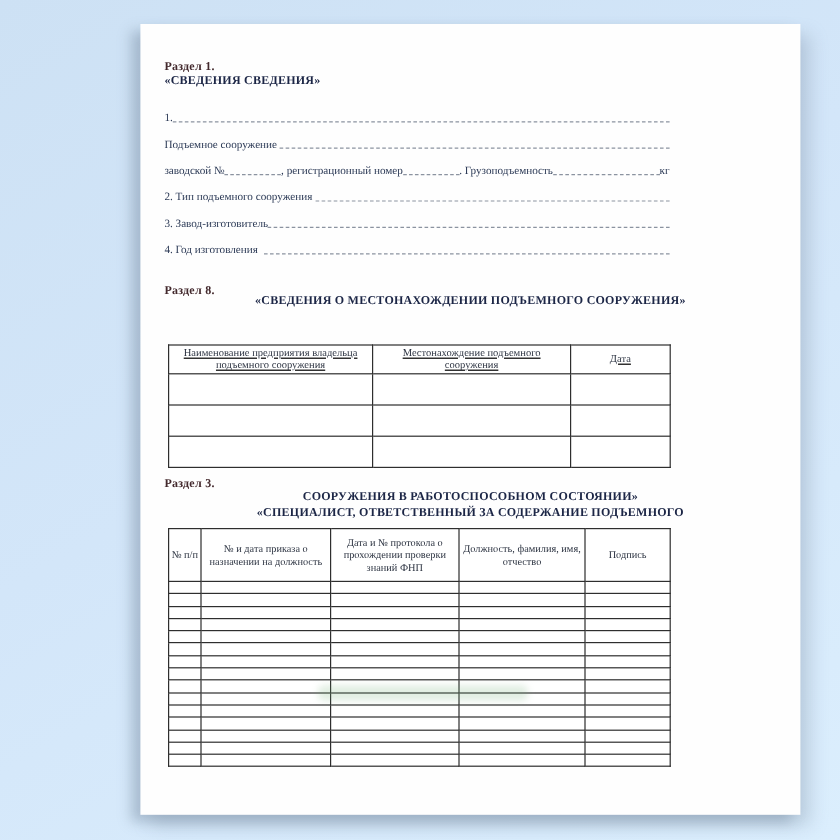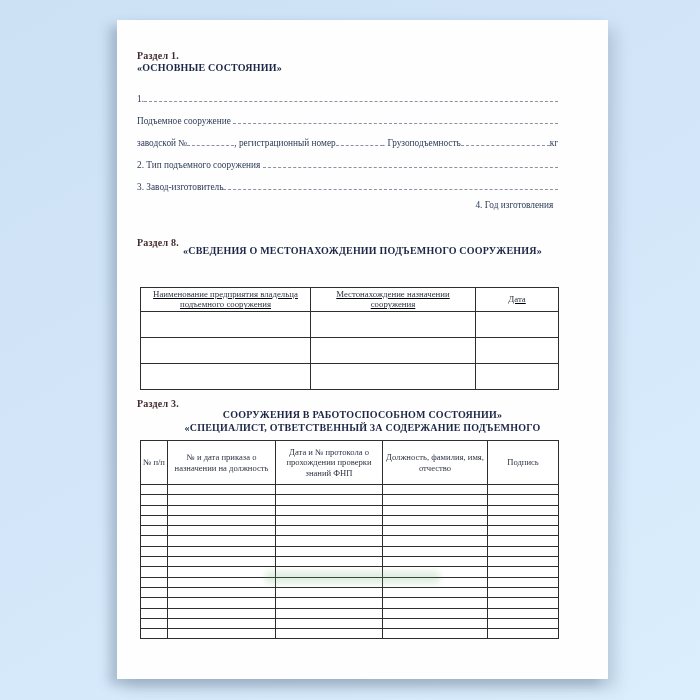--- a/index.html
+++ b/index.html
@@ -4,21 +4,21 @@
 <style>
   * { margin:0; padding:0; box-sizing:border-box; }
   html,body { width:700px; height:700px; }
   body {
     font-family: "Liberation Serif", "DejaVu Serif", serif;
     background: linear-gradient(150deg, #cde1f4 0%, #d3e6f9 45%, #dbeefd 100%);
     position: relative;
     overflow: hidden;
   }
   .page {
-    position:absolute; left:117px; top:20px; width:491px; height:659px;
+    position:absolute; left:117px; top:20px; width:550px; height:659px;
     background:#fefefe;
     box-shadow:-8px 6px 10px rgba(120,140,162,.45), 8px 9px 14px rgba(120,140,162,.32);
   }
   .abs { position:absolute; }
   .sec-label { font-weight:bold; font-size:10px; color:#43292d; letter-spacing:.2px; }
   .sec-title { font-weight:bold; font-size:10px; color:#1c2646; text-align:center; width:100%; letter-spacing:.2px; }
   .fieldline {
     display:flex; align-items:flex-end;
     left:20px; width:421px; height:14px;
     font-size:9.3px; color:#2c3a56; white-space:pre;
@@ -42,21 +42,21 @@
     left:148px; top:551px; width:175px; height:13px;
     background:rgba(106,168,110,.20); filter:blur(3px); border-radius:5px;
   }
 </style>
 </head>
 <body>
 
 <div class="page">
 
   <div class="abs sec-label" style="left:20px; top:30px;">Раздел 1.</div>
-  <div class="abs sec-label" style="left:20px; top:42px; color:#1c2646;">«ОСНОВНЫЕ СОСТОЯНИИ»</div>
+  <div class="abs sec-label" style="left:20px; top:42px; color:#1c2646;">«СВЕДЕНИЯ СВЕДЕНИЯ»</div>
 
   <div class="abs fieldline" style="top:70px;">
     <span>1.</span>
     <span class="fill"></span>
   </div>
 
   <div class="abs fieldline" style="top:92px;">
     <span>Подъемное сооружение </span>
     <span class="fill"></span>
   </div>
@@ -74,38 +74,38 @@
   <div class="abs fieldline" style="top:136px;">
     <span>2. Тип подъемного сооружения </span>
     <span class="fill"></span>
   </div>
 
   <div class="abs fieldline" style="top:158px;align-items:flex-end;">
     <span>3. Завод-изготовитель</span>
     <span class="fill"></span>
   </div>
 
-  <div class="abs fieldline" style="top:180px;flex-direction:column;">
+  <div class="abs fieldline" style="top:180px;">
     <span>4. Год изготовления  </span>
     <span class="fill"></span>
   </div>
 
   <div class="abs sec-label" style="left:20px; top:217px;">Раздел 8.</div>
   <div class="abs sec-title" style="left:0; top:225px;">«СВЕДЕНИЯ О МЕСТОНАХОЖДЕНИИ ПОДЪЕМНОГО СООРУЖЕНИЯ»</div>
 
   <table class="abs t2">
     <colgroup>
       <col style="width:170px">
         <col style="width:165px">
         <col style="width:83px">
     </colgroup>
     <thead>
       <tr>
         <th>Наименование предприятия владельца подъемного сооружения</th>
-        <th>Местонахождение назначении сооружения</th>
+        <th>Местонахождение подъемного сооружения</th>
         <th>Дата</th>
       </tr>
     </thead>
     <tbody>
         <tr>
           <td></td>
           <td></td>
           <td></td>
         </tr>
         <tr>

